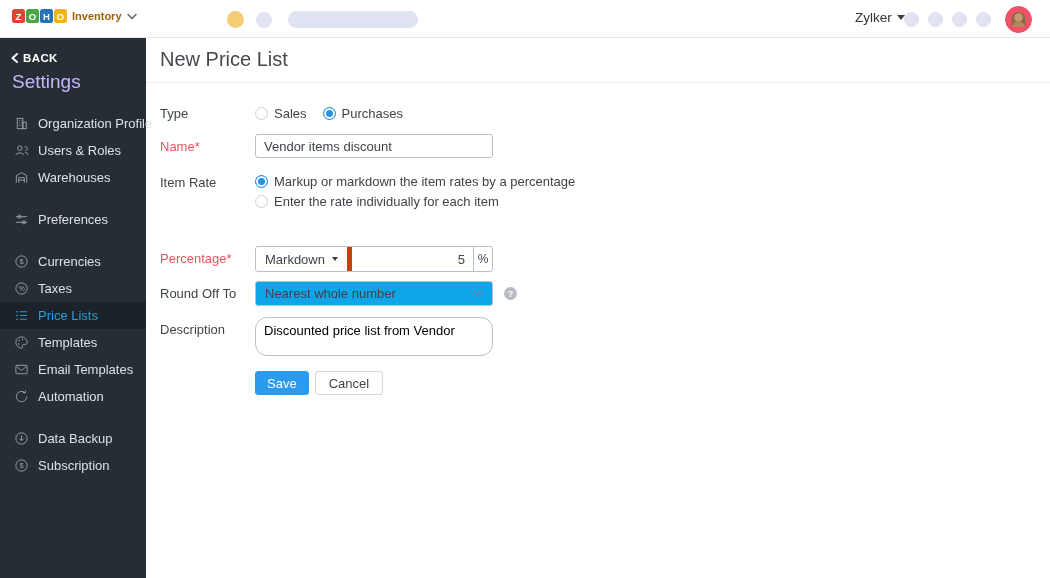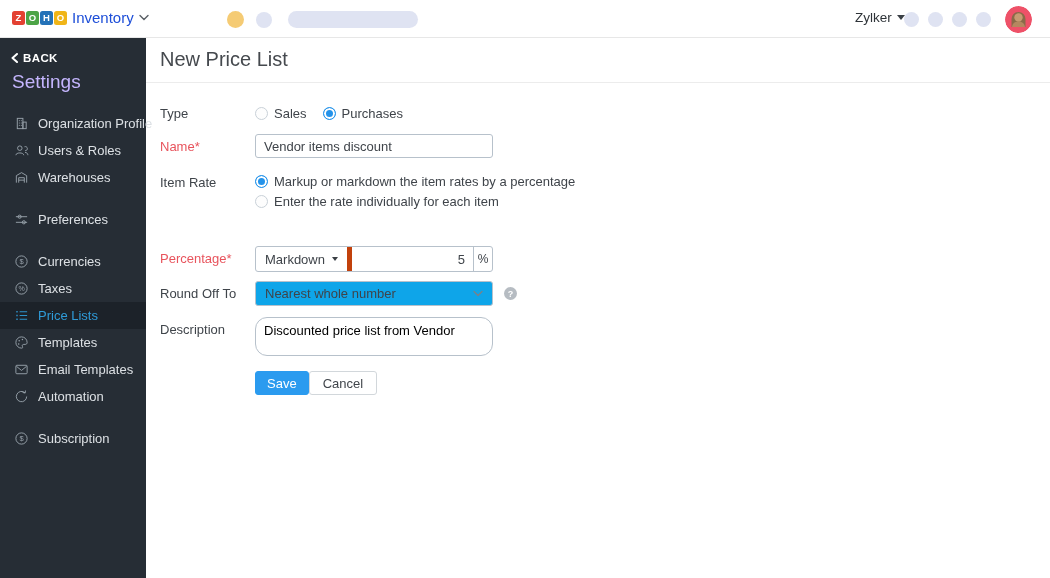--- a/index.html
+++ b/index.html
@@ -15,21 +15,21 @@
   .topbar {
     position: relative; height: 38px; background: #fff;
     border-bottom: 1px solid #e7e7e7; z-index: 5;
   }
   .logo { position: absolute; left: 12px; top: 9px; display: flex; align-items: center; cursor: pointer; }
   .logo-boxes { display: flex; gap: 1px; }
   .logo-box {
     width: 13px; height: 14px; border-radius: 2.5px; color: #fff;
     font-size: 9.5px; font-weight: bold; display: flex; align-items: center; justify-content: center;
   }
-  .logo-product { margin-left: 5px; font-size: 15px; font-weight: 400; color: #1d4ed8; }
+  .logo-product { margin-left: 5px; font-size: 11px; font-weight: 700; color: #a16207; }
   .logo-caret { margin-left: 5px; display: flex; align-items: center; }
   .ph-yellow  { position: absolute; left: 227px; top: 11px; width: 17px; height: 17px; border-radius: 50%; background: #f5cb74; }
   .ph-circle  { position: absolute; left: 256px; top: 12px; width: 16px; height: 16px; border-radius: 50%; background: #dfe3f2; }
   .ph-pill    { position: absolute; left: 288px; top: 11px; width: 130px; height: 17px; border-radius: 9px; background: #dfe3f2; }
   .org-switch { position: absolute; left: 855px; top: 10px; display: flex; align-items: center; gap: 5px;
                 font-size: 13.5px; color: #2e3338; cursor: pointer; }
   .org-caret { width: 0; height: 0; border-left: 4px solid transparent; border-right: 4px solid transparent; border-top: 5px solid #3a3f45; }
   .tb-circle { position: absolute; top: 12px; width: 15px; height: 15px; border-radius: 50%; background: #dfe3f2; cursor: pointer; }
   .tb-c1 { left: 904px; } .tb-c2 { left: 928px; } .tb-c3 { left: 952px; } .tb-c4 { left: 976px; }
   .avatar { position: absolute; left: 1005px; top: 6px; width: 27px; height: 27px; border-radius: 50%; overflow: hidden; cursor: pointer; }
@@ -99,21 +99,21 @@
                color: #fff; font-size: 9px; font-weight: bold; display: flex; align-items: center; justify-content: center; cursor: pointer; }
 
   .desc-textarea {
     width: 238px; height: 39px; border: 1px solid #b7c1cb; border-radius: 12px;
     padding: 5px 8px; font-size: 13px; color: #000000; font-family: inherit; resize: none; outline: none;
   }
 
   .btn-row { display: flex; align-items: center; }
   .btn-save { height: 24px; padding: 0 11px; background: #2b9bef; border: 1px solid #2b9bef; border-radius: 3px;
               color: #fff; font-size: 13px; font-family: inherit; cursor: pointer; }
-  .btn-cancel { height: 24px; padding: 0 13px; background: #fff; border: 1px solid #d2d7db; border-radius: 3px;
+  .btn-cancel { height: 24px; padding: 0 13px; margin-left: 6px; background: #fff; border: 1px solid #d2d7db; border-radius: 3px;
                 color: #40454b; font-size: 13px; font-family: inherit; cursor: pointer; }
 </style>
 </head>
 <body>
 
 <div class="topbar">
   <div class="logo">
     <div class="logo-boxes" id="logo-boxes">
         <div class="logo-box" style="background: rgb(227, 65, 50);">Z</div>
         <div class="logo-box" style="background: rgb(76, 164, 70);">O</div>
@@ -258,20 +258,29 @@
             </svg>
           </span>
           <span>Automation</span>
         </div>
       </div>
       <div class="nav-group">
         <div class="nav-item">
           <span class="icon">
             <svg width="15" height="15" viewBox="0 0 16 16">
               <circle cx="8" cy="8" r="6" fill="none" stroke="currentColor"></circle>
+              <path d="M8,4.8 V10 M5.8,8.2 L8,10.4 L10.2,8.2" fill="none" stroke="currentColor"></path>
+            </svg>
+          </span>
+          <span>Data Backup</span>
+        </div>
+        <div class="nav-item">
+          <span class="icon">
+            <svg width="15" height="15" viewBox="0 0 16 16">
+              <circle cx="8" cy="8" r="6" fill="none" stroke="currentColor"></circle>
               <text x="8" y="10.8" text-anchor="middle" font-size="8" fill="currentColor" stroke="none" font-family="sans-serif">$</text>
             </svg>
           </span>
           <span>Subscription</span>
         </div>
       </div>
     </div>
 </div>
 
 <div class="main">

